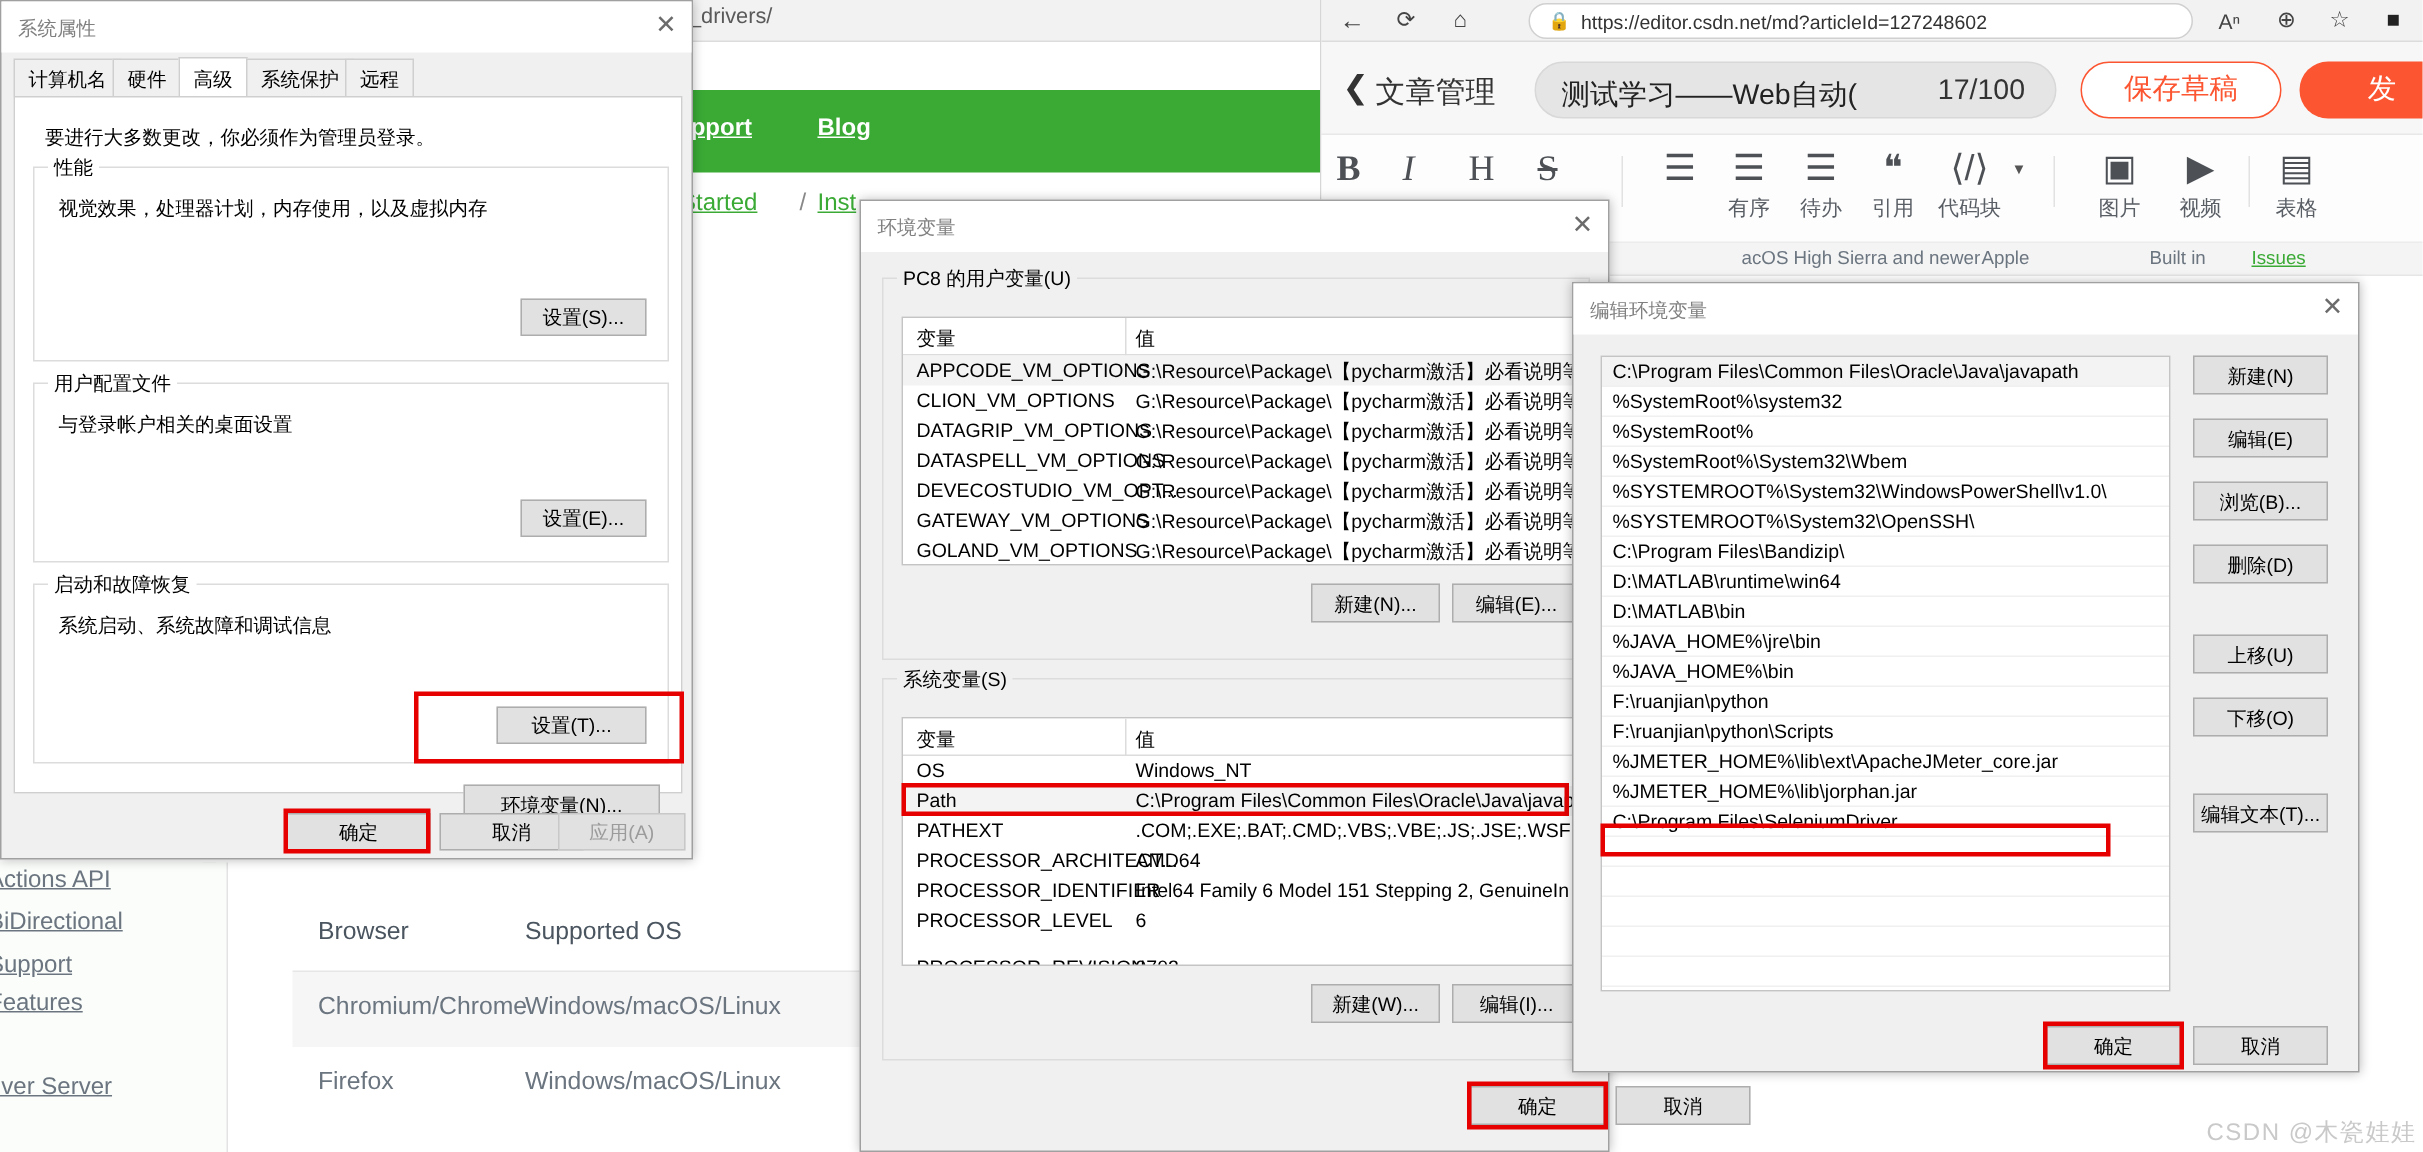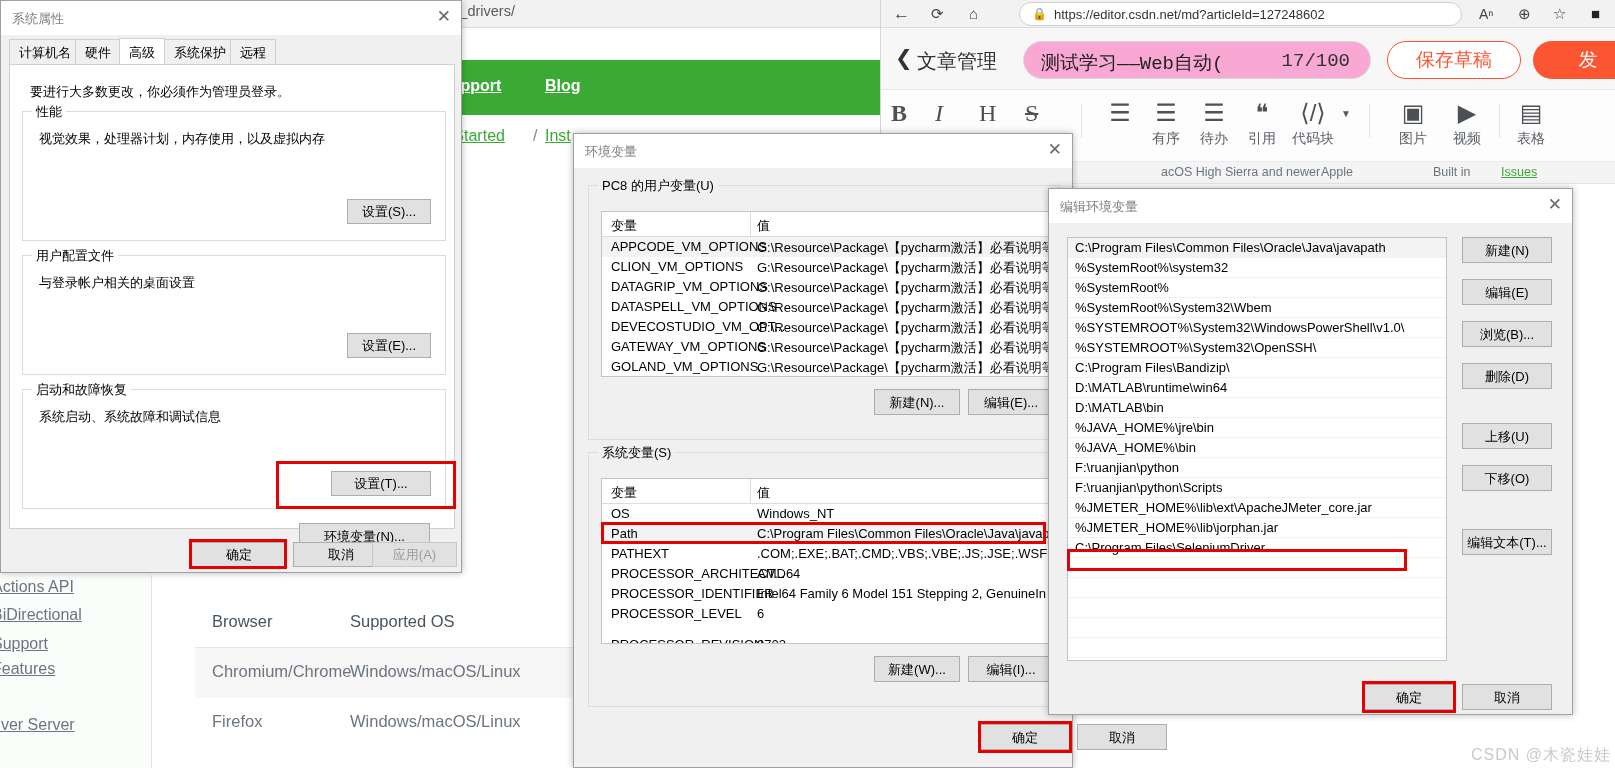--- a/index.html
+++ b/index.html
@@ -69,21 +69,21 @@
   #csdn-omnibox .urltxt { position:absolute; left:34px; top:4px; font-size:13px; color:#333; }
   .navglyph { position:absolute; top:4px; color:#444; font-size:17px; line-height:20px; }
   #csdn-header {
     left:0; top:28px; width:735px; height:62px; background:#f7f7f7;
     border-bottom:1px solid #e8e8e8;
   }
   #csdn-back { position:absolute; left:14px; top:18px; font-size:21px; color:#333; }
   #csdn-backlabel { position:absolute; left:36px; top:20px; font-size:20px; color:#333; }
   #csdn-titlebox {
     position:absolute; left:142px; top:13px; width:348px; height:38px;
-    border:1px solid #d8d8d8; border-radius:19px; background:#f9a8d4;font-family:Liberation Mono, monospace;
+    border:1px solid #d8d8d8; border-radius:19px; background:#e5e5e5;
   }
   #csdn-titletext { position:absolute; left:17px; top:8px; font-size:19px; color:#222; }
   #csdn-count { position:absolute; right:20px; top:8px; font-size:19px; color:#333; }
   #csdn-draft {
     position:absolute; left:506px; top:13px; width:134px; height:38px;
     border:1px solid #fc5531; border-radius:19px; background:#fff;
     color:#fc5531; font-size:19px; text-align:center; line-height:36px;
   }
   #csdn-publish {
     position:absolute; left:652px; top:13px; width:110px; height:38px;
@@ -338,21 +338,21 @@
       <span style="position:absolute;left:16px;top:18px;font-size:13px;">与登录帐户相关的桌面设置</span>
       <div class="win-btn" style="right:14px; bottom:16px; width:84px; height:25px;margin-top:15px;">设置(E)...</div>
     </div>
 
     <div class="group" style="left:12px; top:324px; width:424px; height:120px;">
       <span class="group-legend" style="background:#ffffff;">启动和故障恢复</span>
       <span style="position:absolute;left:16px;top:18px;font-size:13px;">系统启动、系统故障和调试信息</span>
       <div class="win-btn" style="right:14px; bottom:12px; width:100px; height:25px;text-align:center;">设置(T)...</div>
     </div>
 
-    <div class="win-btn" style="left:289px; top:458px; width:131px; height:27px;">环境变量(N)...</div>
+    <div class="win-btn" style="left:299px; top:458px; width:131px; height:27px;">环境变量(N)...</div>
   </div>
 
   <div class="win-btn" style="left:190px; top:541px; width:96px; height:25px;">确定</div>
   <div class="win-btn" style="left:292px; top:541px; width:96px; height:25px;">取消</div>
   <div class="win-btn disabled" style="left:371px; top:541px; width:85px; height:25px;">应用(A)</div>
 
   <div class="redbox" style="left:275px; top:460px; width:180px; height:48px;"></div>
   <div class="redbox" style="left:188px; top:538px; width:98px; height:30px;"></div>
 </div>
 

